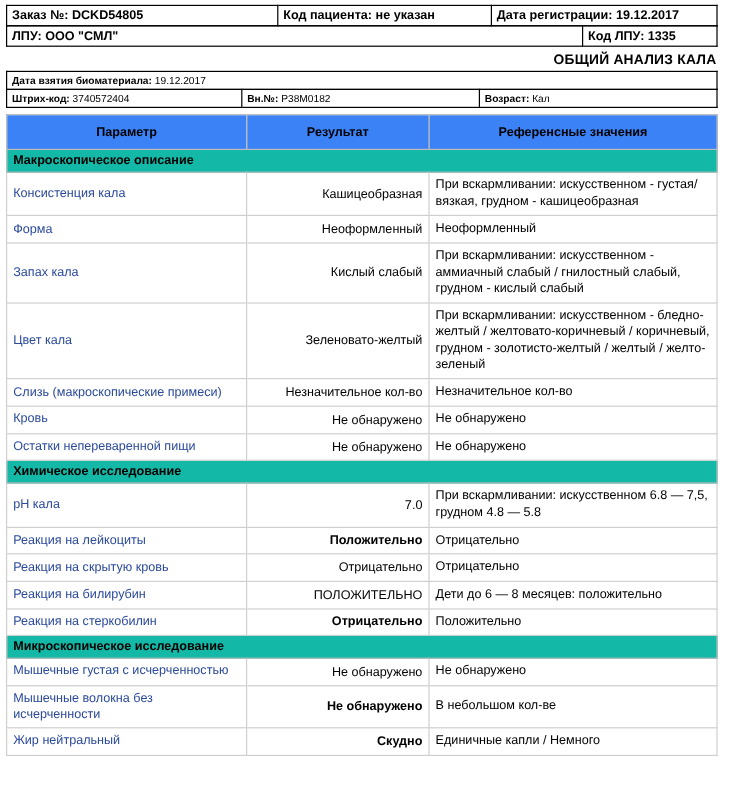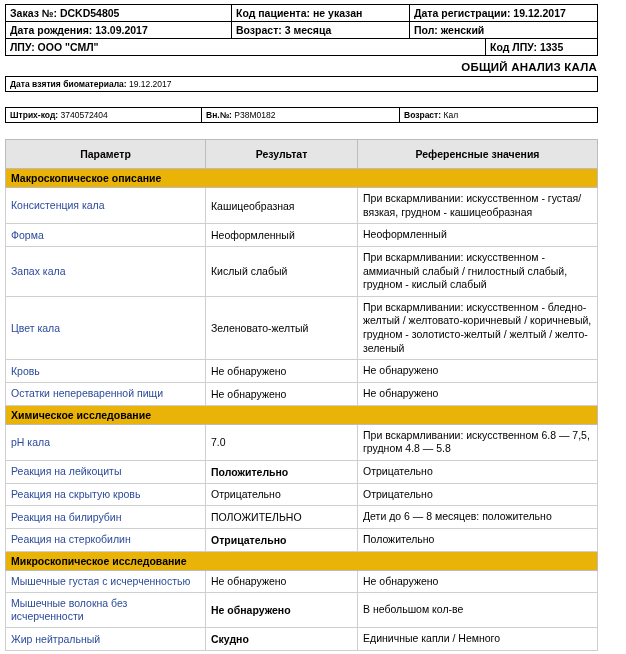--- a/index.html
+++ b/index.html
@@ -59,21 +59,21 @@
     margin: 5px 0 3px 0;
     letter-spacing: 0.2px;
     text-align: right;
   }
 
   
   table.sample {
     border-collapse: collapse;
     width: 592px;
     table-layout: fixed;
-    margin-bottom: 16px;
+    margin-bottom: 0;
   }
   table.sample td {
     border: 1px solid #000000;
     padding: 2px 4px;
     font-size: 8.5px;
     height: 15px;
     box-sizing: border-box;
     vertical-align: middle;
   }
   table.sample td b { font-weight: bold; }
@@ -86,43 +86,43 @@
     margin-top: 5px;
   }
   table.results th,
   table.results td {
     border: 1px solid #cfcfcf;
     padding: 4px 5px;
     font-size: 10.5px;
     vertical-align: middle;
   }
   table.results th {
-    background: #e5e5e5;
+    background: #3b82f6;
     font-weight: bold;
     text-align: center;
     height: 20px;
     border-color: #bcbcbc;
   }
   tr.section td {
-    background: #eab308;
+    background: #14b8a6;
     font-weight: bold;
     font-size: 10.5px;
     padding: 3px 5px;
     border-color: #bcbcbc;
   }
   td.param {
     width: 200px;
     color: #2b4a9b;
     text-underline-offset: 1px;
     line-height: 1.25;
     margin-top: 40px;
   }
   td.result {
     width: 152px;
-    text-align: left;
+    text-align: right;
   }
   td.ref {
     line-height: 1.3;
   }
   .bold { font-weight: bold; }
 </style>
 </head>
 <body>
 
 <div class="page">
@@ -141,34 +141,20 @@
             <span>Заказ №:</span>
             <span>DCKD54805</span>
           </td>
           <td>
             <span>Код пациента:</span>
             <span>не указан</span>
           </td>
           <td>
             <span>Дата регистрации:</span>
             <span>19.12.2017</span>
-          </td>
-        </tr>
-        <tr>
-          <td>
-            <span>Дата рождения:</span>
-            <span>13.09.2017</span>
-          </td>
-          <td>
-            <span>Возраст:</span>
-            <span>3 месяца</span>
-          </td>
-          <td>
-            <span>Пол:</span>
-            <span>женский</span>
           </td>
         </tr>
       </tbody>
     </table>
 
     <table class="hdr" style="margin-top:-1px">
       <colgroup>
         <col style="width:480px">
           <col style="width:112px">
       </colgroup>
@@ -258,20 +244,25 @@
           <td class="param">Запах кала</td>
           <td class="result">Кислый слабый</td>
           <td class="ref">При вскармливании: искусственном - аммиачный слабый / гнилостный слабый, грудном - кислый слабый</td>
         </tr>
         <tr>
           <td class="param">Цвет кала</td>
           <td class="result">Зеленовато-желтый</td>
           <td class="ref">При вскармливании: искусственном - бледно-желтый / желтовато-коричневый / коричневый, грудном - золотисто-желтый / желтый / желто-зеленый</td>
         </tr>
         <tr>
+          <td class="param">Слизь (макроскопические примеси)</td>
+          <td class="result">Незначительное кол-во</td>
+          <td class="ref">Незначительное кол-во</td>
+        </tr>
+        <tr>
           <td class="param">Кровь</td>
           <td class="result">Не обнаружено</td>
           <td class="ref">Не обнаружено</td>
         </tr>
         <tr>
           <td class="param">Остатки непереваренной пищи</td>
           <td class="result">Не обнаружено</td>
           <td class="ref">Не обнаружено</td>
         </tr>
 

